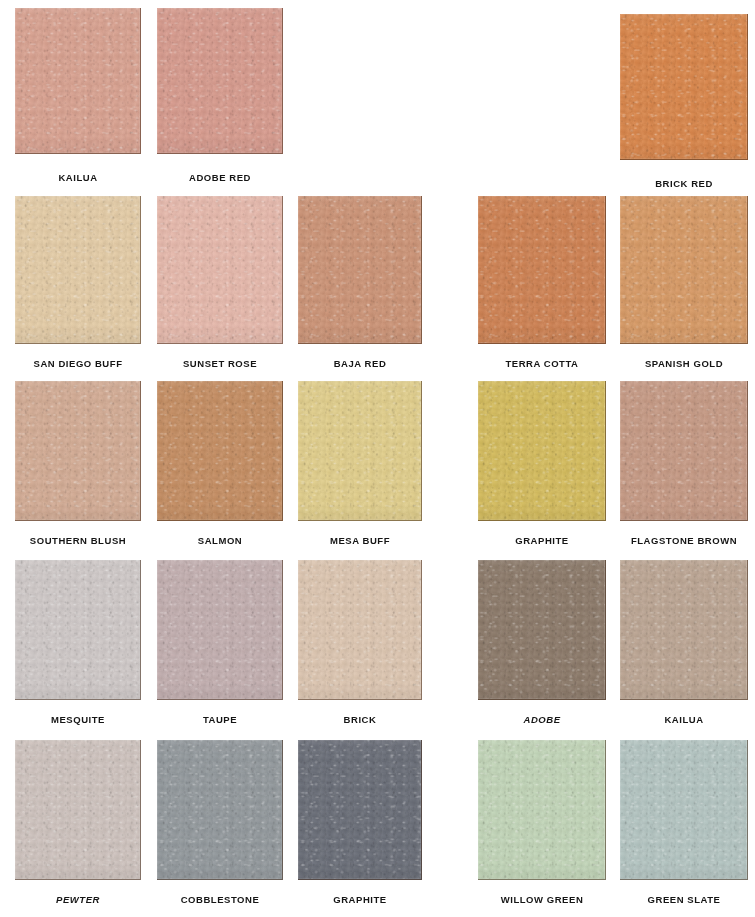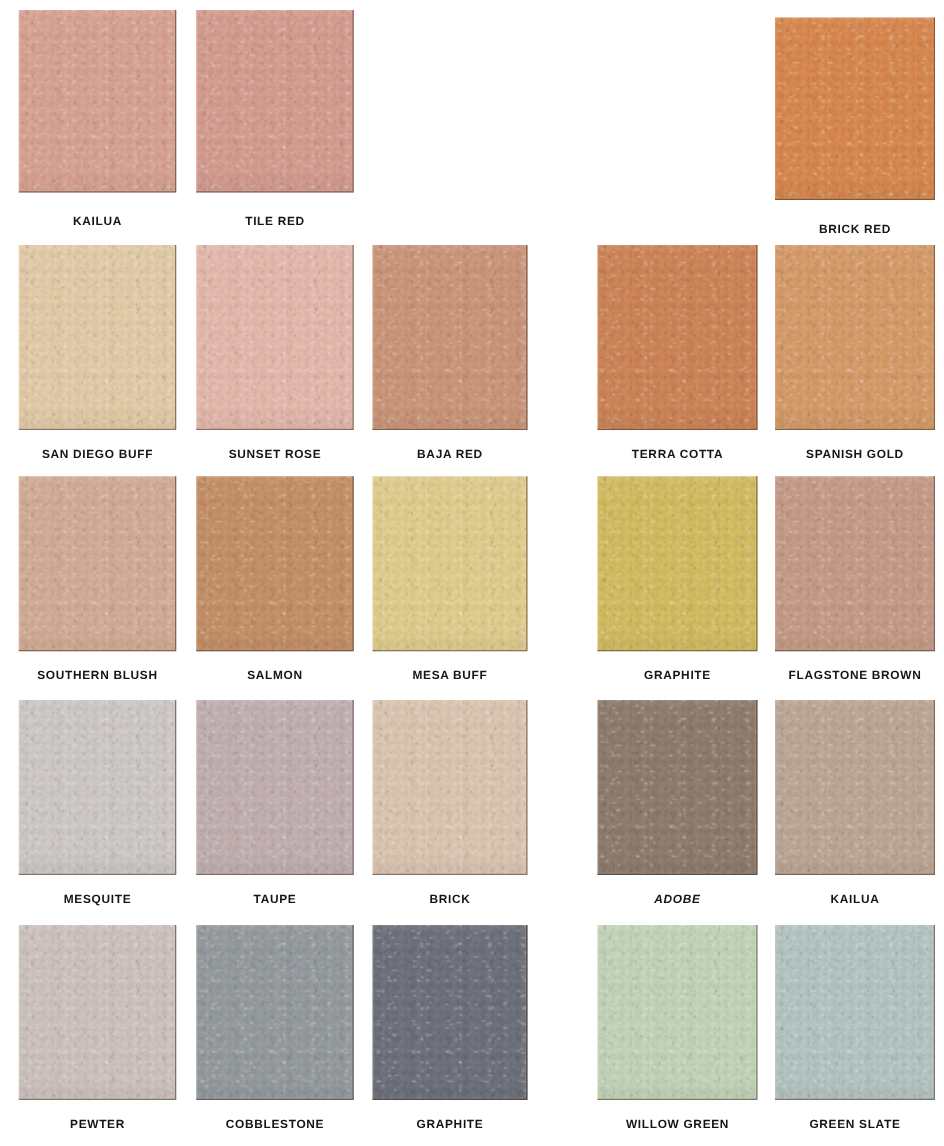--- a/index.html
+++ b/index.html
@@ -102,21 +102,21 @@
 <body>
 
 <div id="chart">
     <div class="cell" style="left: 15px; top: 8px; width: 126px; height: 146px;">
       <div class="swatch" title="#D9A291" style="background: rgb(217, 162, 145);"></div>
     </div>
     <div class="label" style="left: 1px; top: 172px; width: 154px;">KAILUA</div>
     <div class="cell" style="left: 157px; top: 8px; width: 126px; height: 146px;">
       <div class="swatch" title="#D79B8E" style="background: rgb(215, 155, 142);"></div>
     </div>
-    <div class="label" style="left: 143px; top: 172px; width: 154px;">TILE RED</div>
+    <div class="label" style="left: 143px; top: 172px; width: 154px;">ADOBE RED</div>
     <div class="cell" style="left: 620px; top: 14px; width: 128px; height: 146px;">
       <div class="swatch" title="#D9864B" style="background: rgb(217, 134, 75);"></div>
     </div>
     <div class="label" style="left: 606px; top: 178px; width: 156px;">BRICK RED</div>
     <div class="cell" style="left: 15px; top: 196px; width: 126px; height: 148px;">
       <div class="swatch" title="#E4CCA7" style="background: rgb(228, 204, 167);"></div>
     </div>
     <div class="label" style="left: 1px; top: 358px; width: 154px; text-align: center;">SAN DIEGO BUFF</div>
     <div class="cell" style="left: 157px; top: 196px; width: 126px; height: 148px;">
       <div class="swatch" title="#E6B9AC" style="background: rgb(230, 185, 172);"></div>
@@ -170,21 +170,21 @@
       <div class="swatch" title="#8C7A6A" style="background: rgb(140, 122, 106);"></div>
     </div>
     <div class="label" style="left: 464px; top: 714px; width: 156px; font-style: italic;">ADOBE</div>
     <div class="cell" style="left: 620px; top: 560px; width: 128px; height: 140px;">
       <div class="swatch" title="#BCA694" style="background: rgb(188, 166, 148);"></div>
     </div>
     <div class="label" style="left: 606px; top: 714px; width: 156px;">KAILUA</div>
     <div class="cell" style="left: 15px; top: 740px; width: 126px; height: 140px;">
       <div class="swatch" title="#CEC3BE" style="background: rgb(206, 195, 190);"></div>
     </div>
-    <div class="label" style="left: 1px; top: 894px; width: 154px;">PEWTER</div>
+    <div class="label" style="left: 1px; top: 894px; width: 154px; font-style: italic;">PEWTER</div>
     <div class="cell" style="left: 157px; top: 740px; width: 126px; height: 140px;">
       <div class="swatch" title="#93999D" style="background: rgb(147, 153, 157);"></div>
     </div>
     <div class="label" style="left: 143px; top: 894px; width: 154px;">COBBLESTONE</div>
     <div class="cell" style="left: 298px; top: 740px; width: 124px; height: 140px;">
       <div class="swatch" title="#6A6E78" style="background: rgb(106, 110, 120);"></div>
     </div>
     <div class="label" style="left: 284px; top: 894px; width: 152px;">GRAPHITE</div>
     <div class="cell" style="left: 478px; top: 740px; width: 128px; height: 140px;">
       <div class="swatch" title="#C2D5B8" style="background: rgb(194, 213, 184);"></div>

